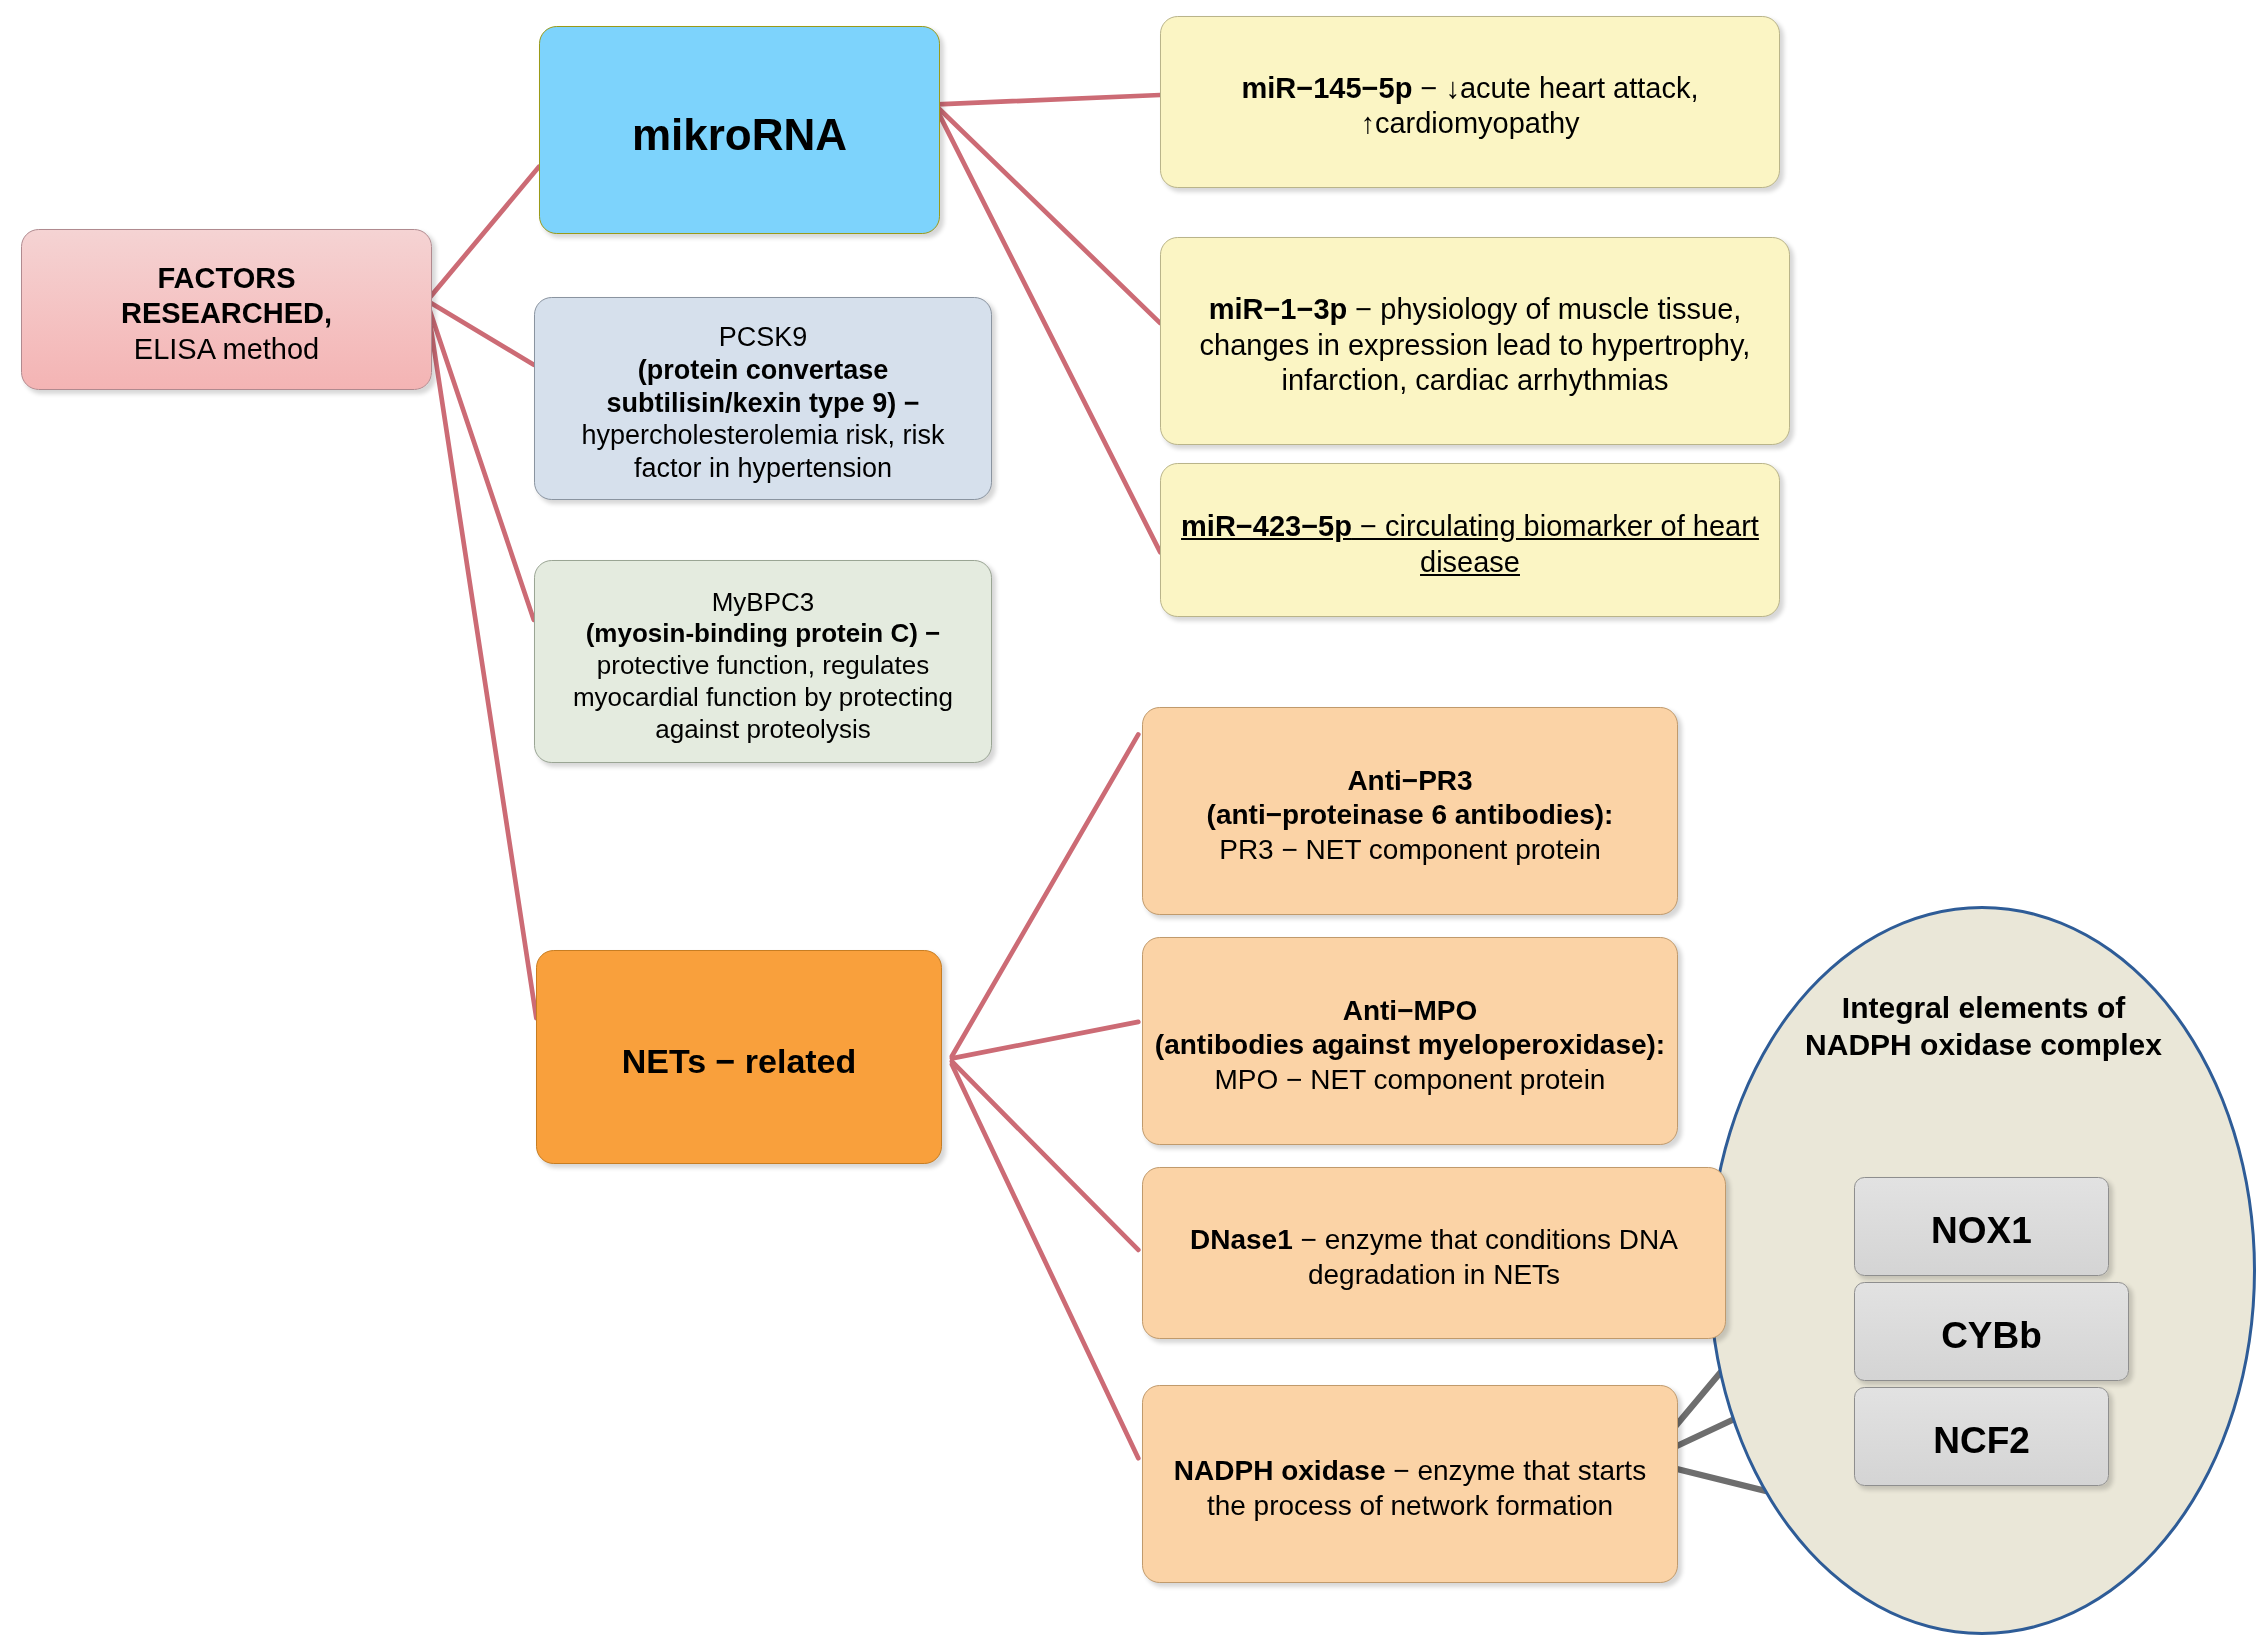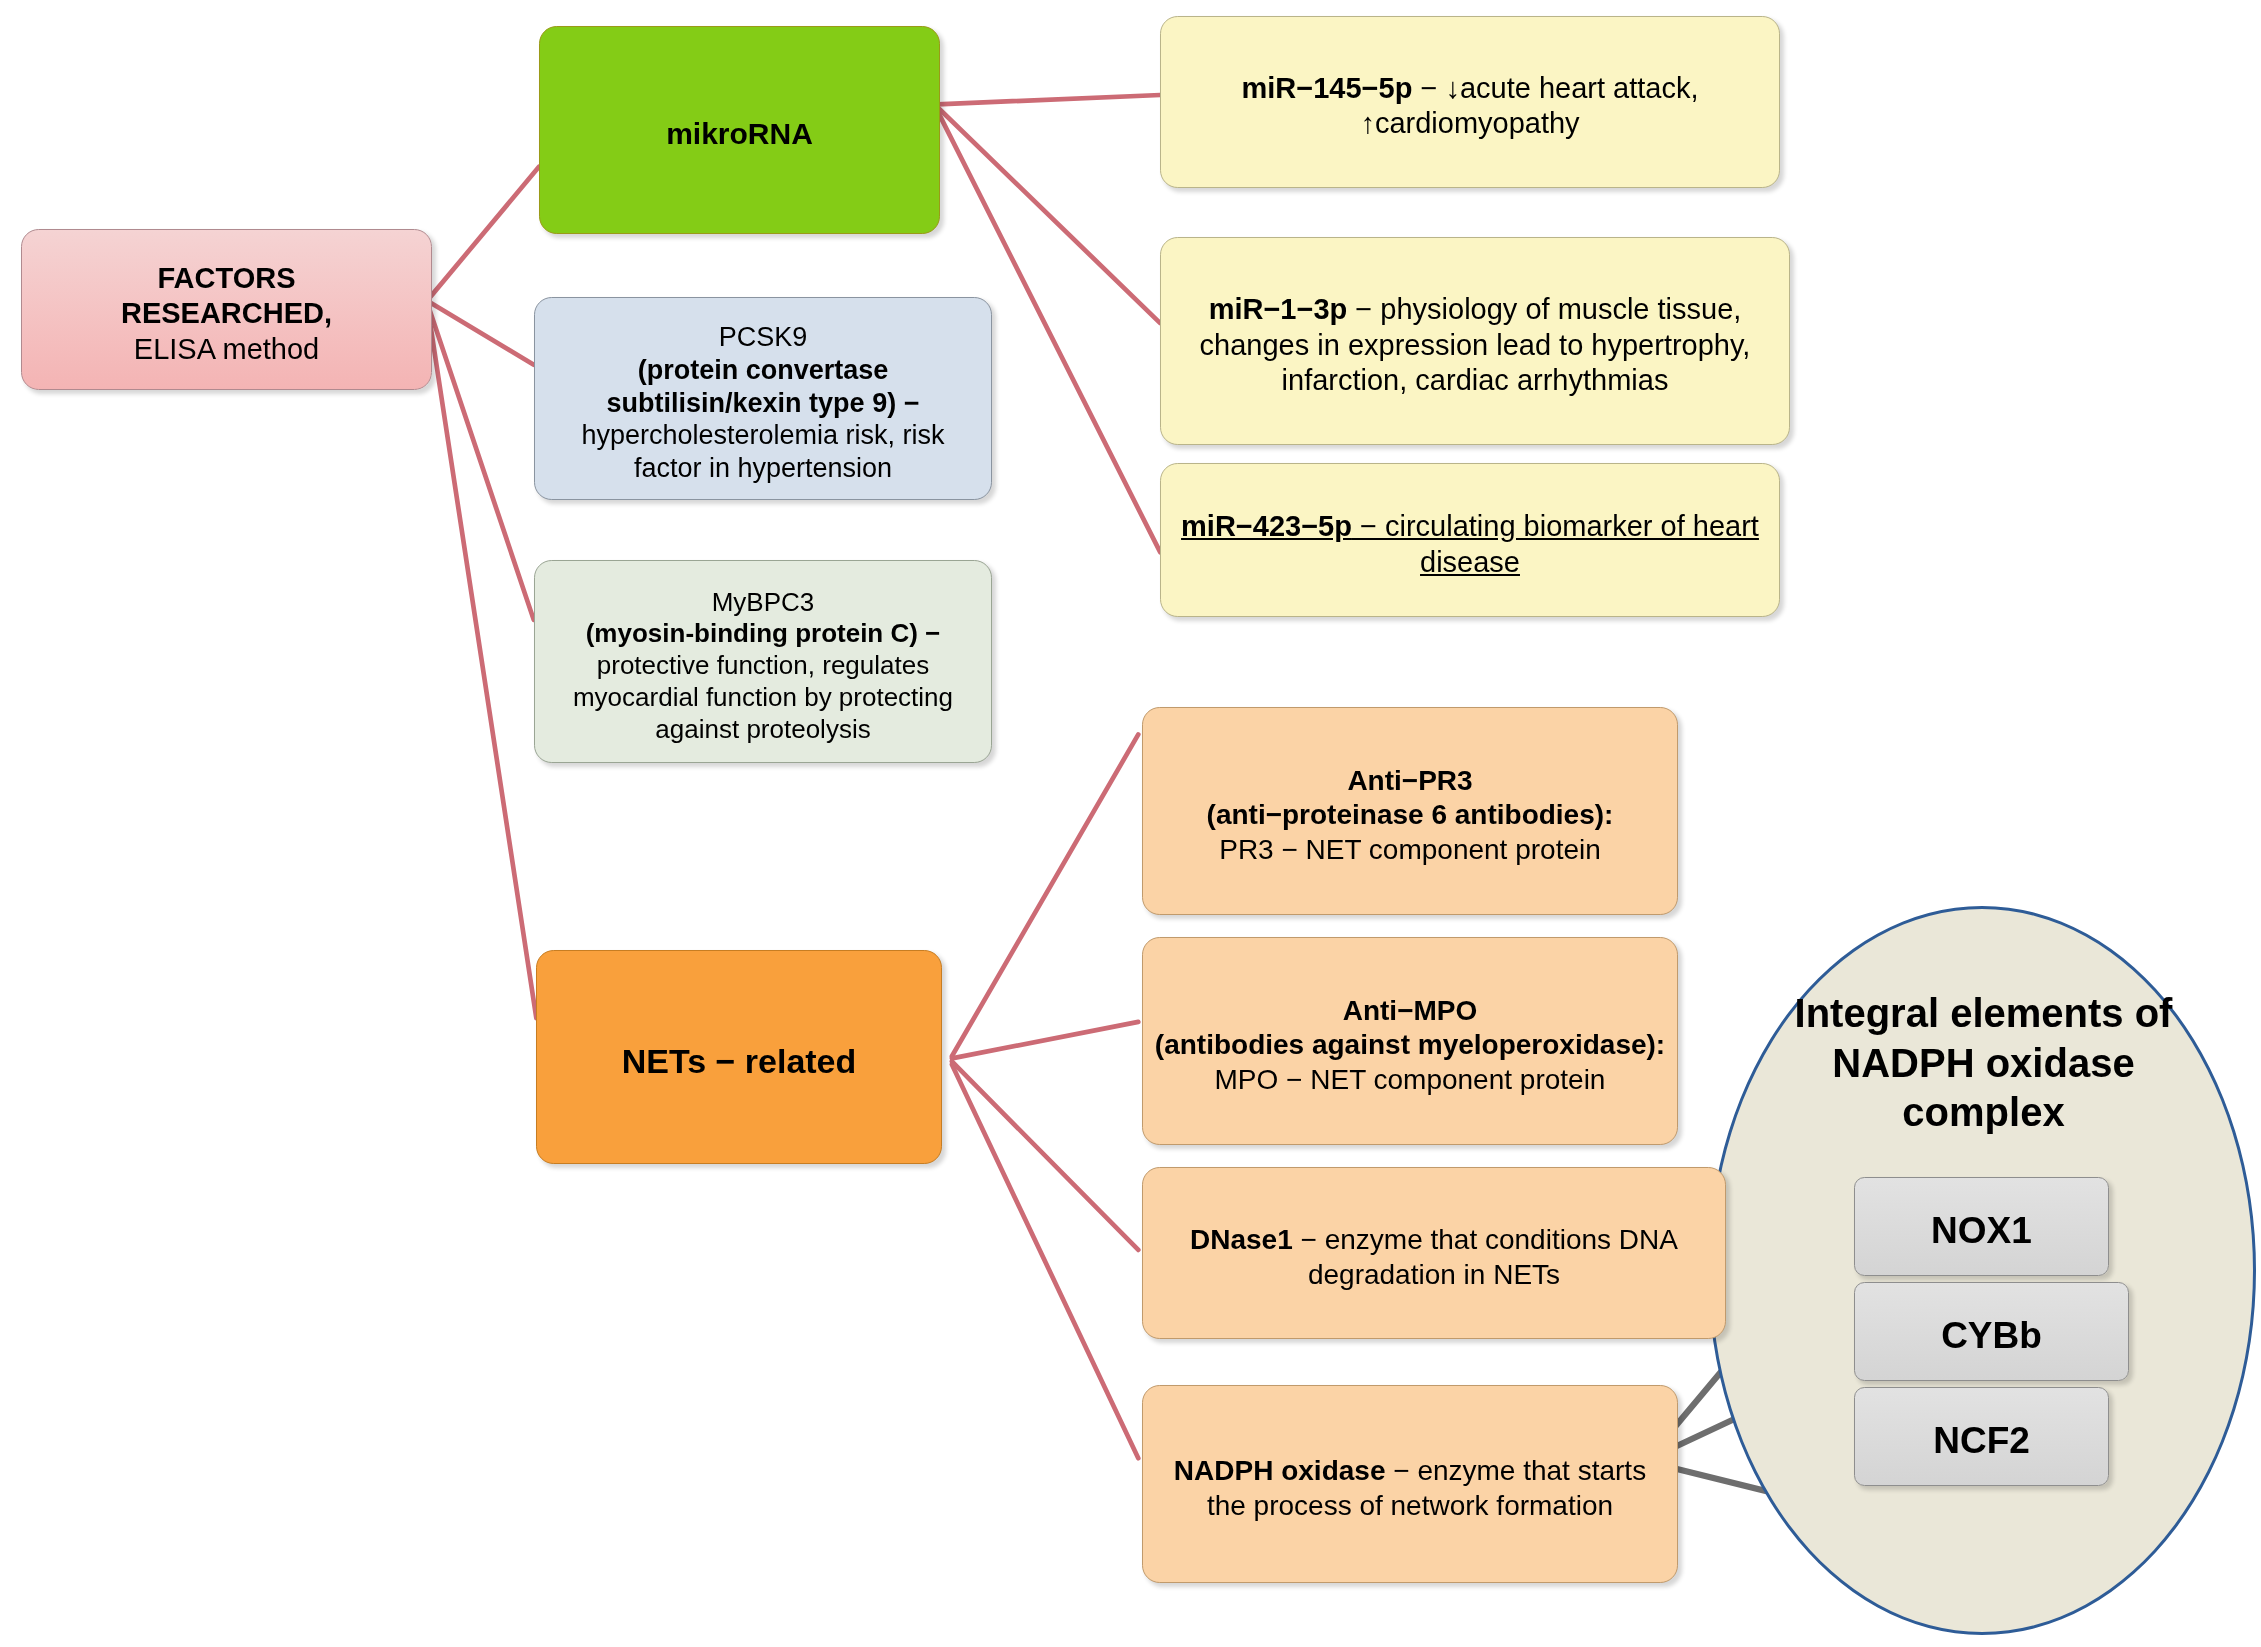--- a/index.html
+++ b/index.html
@@ -28,23 +28,23 @@
   .node .txt{padding:2.1px 9.4px;width:100%;margin-top:9px;}
   b{font-weight:bold;}
 
   
   .pink{
     background:linear-gradient(#f5d3d3,#f4b4b4);
     border:1.6px solid #b08a8f;
     font-size:29px;
   }
   .olive{
-    background:#84cc16;
+    background:#7dd3fc;
     border:1.6px solid #9a9a18;
-    font-size:30px;font-weight:bold;
+    font-size:44px;font-weight:bold;
   }
   .lightblue{
     background:#d6e0ec;
     border:1.6px solid #8a94a0;
     font-size:27px;
   }
   .lightgreen{
     background:#e4ebdf;
     border:1.6px solid #9aa594;
     font-size:26px;
@@ -76,21 +76,21 @@
     background:#eae7d8;
     border:3.6px solid #2e5c97;
     border-radius:50%;
     z-index:1;
     box-sizing:border-box;
   }
   .ellipse-title{
     position:absolute;
     z-index:2;
     text-align:center;
-    font-size:40px;
+    font-size:30px;
     font-weight:bold;
     line-height:1.24;
     color:#000;
   }
 </style>
 </head>
 <body>
 
 <div id="canvas">
 

